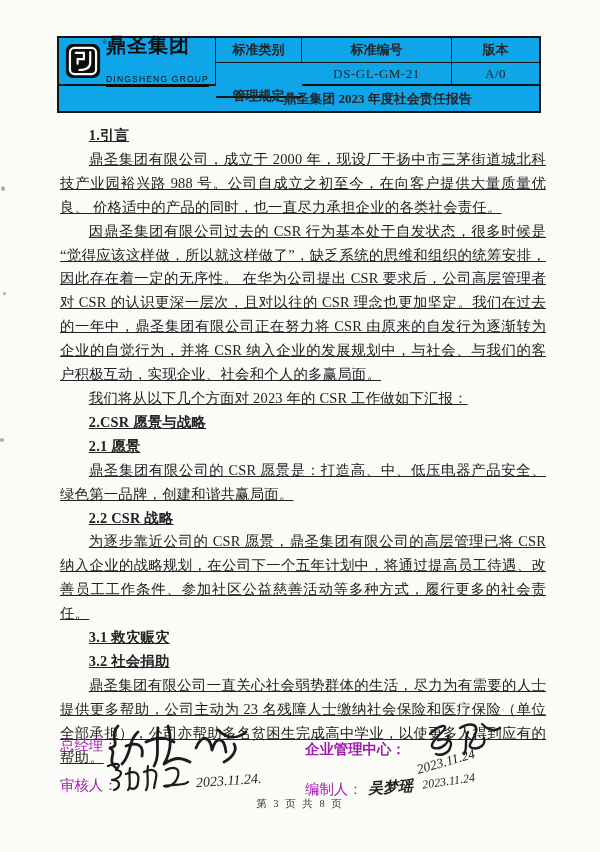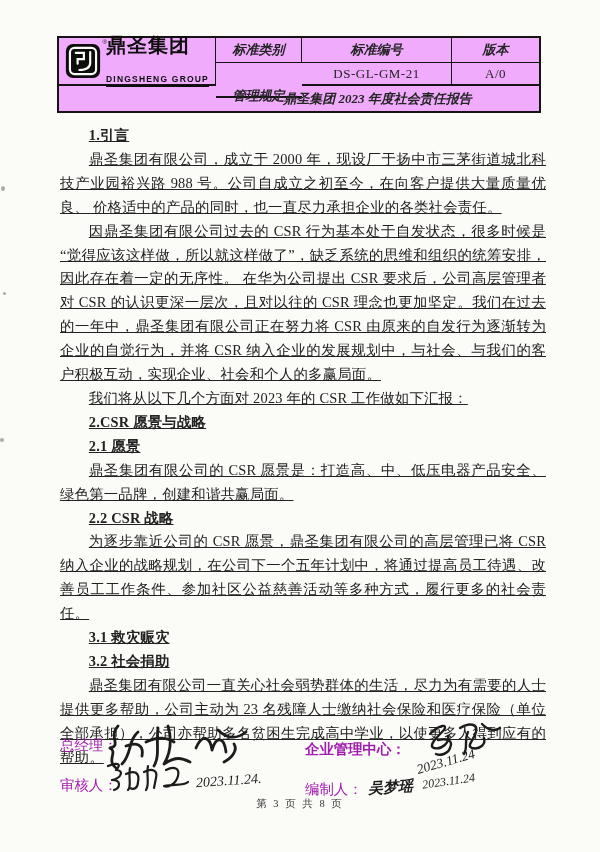--- a/index.html
+++ b/index.html
@@ -16,53 +16,53 @@
     color:#242424;
   }
   
   .header-table {
     position:absolute; left:57px; top:36px;
     width:480px;
     border:2px solid #141414;
     display:grid;
     grid-template-columns:157px 86px 150px 1fr;
     grid-template-rows:25px 23px 25px;
-    background:#f0abfc;
+    background:#0ea5e9;
     font-size:13px;
   }
   .cell {
     display:flex; align-items:center; justify-content:center;
     border-right:1px solid #141414;
     border-bottom:1px solid #141414;
     white-space:nowrap;
   }
   .cell.last-col { border-right:none; }
   .cell.thick-bottom { border-bottom:2px solid #141414; }
-  .cell.bold { font-weight:bold;font-style:italic; }
+  .cell.bold { font-weight:bold; }
   .logo-cell {
     grid-column:1; grid-row:1 / 3;
     display:flex; align-items:center; justify-content:center;
     gap:5px;
     border-right:1px solid #141414;
     border-bottom:2px solid #141414;
   }
   .logo-mark-wrap { position:relative; width:36px; height:36px; flex:0 0 auto; }
   .logo-reg {
     position:absolute; top:-4px; right:-6px;
     font-size:6px; color:#141414;
     font-family:"Liberation Sans", sans-serif;
   }
   .logo-text { display:flex; flex-direction:column; align-items:flex-start; line-height:1; }
   .logo-cn {
     font-family:"Liberation Sans", sans-serif;
     font-weight:900; font-size:20px; letter-spacing:1px; color:#0d0d0d;
   }
   .logo-en {
     font-family:"Liberation Sans", sans-serif;
-    font-weight:700; font-size:8.5px; letter-spacing:1.2px; color:#0d0d0d;
+    font-weight:400; font-size:8.5px; letter-spacing:1.2px; color:#0d0d0d;
     border-bottom:2px solid #0d0d0d;
     padding:2px 0 1px 0;
     margin-top:18px;
   }
   .name-cell { grid-column:1; grid-row:3; border-right:1px solid #141414; border-bottom:none; }
   .title-cell { grid-column:2 / 5; grid-row:3; border-right:none; border-bottom:none; }
   .mono-val { font-family:"Liberation Serif", serif; letter-spacing:0.5px; }
   
   .content {
     position:absolute; left:60px; top:124px; width:486px;

